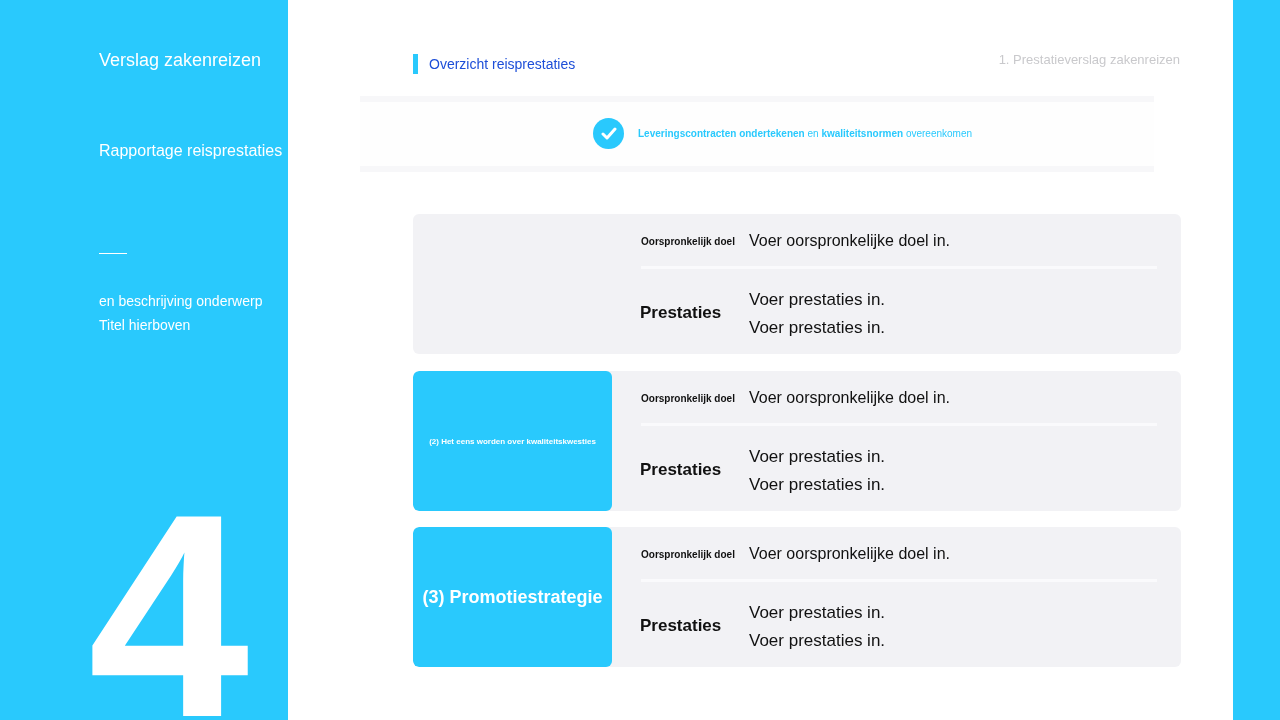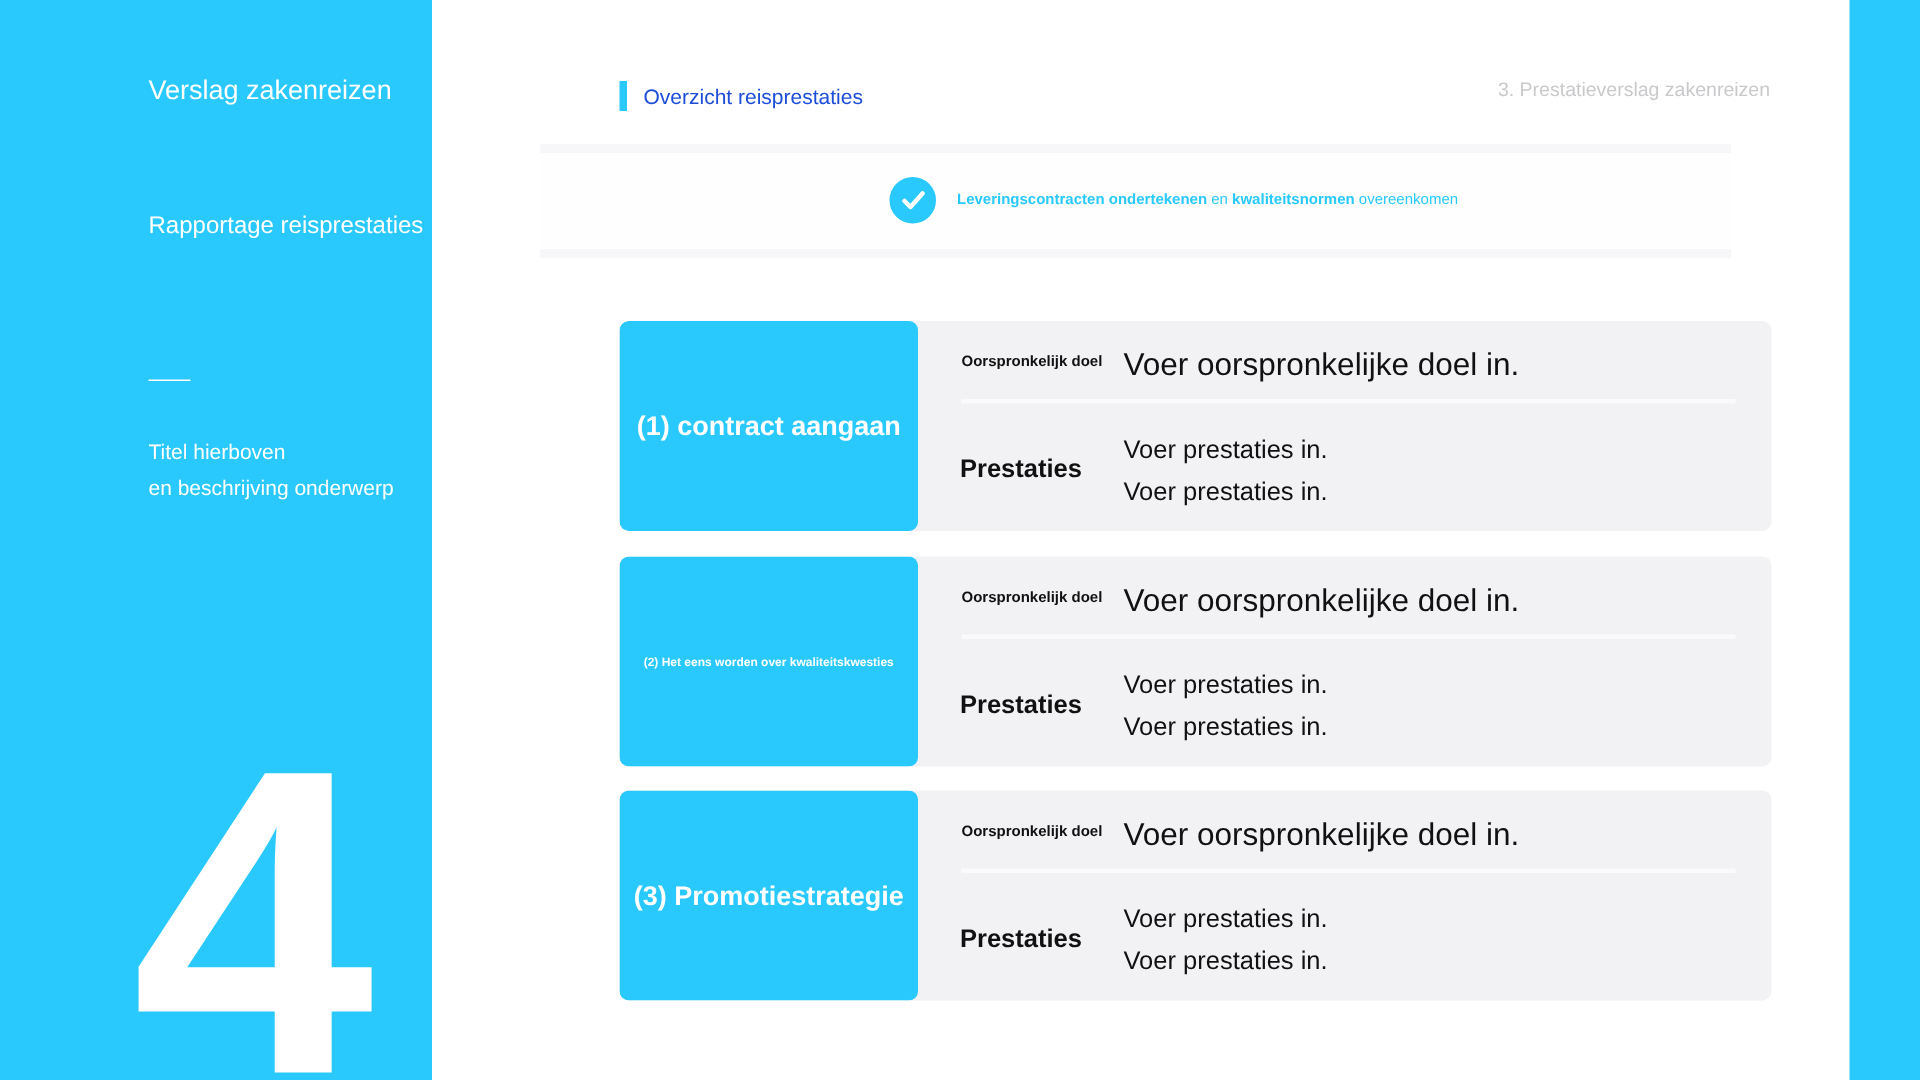--- a/index.html
+++ b/index.html
@@ -25,60 +25,59 @@
   .check-circle { width: 31px; height: 31px; border-radius: 50%; background: #29c9fd; display: flex; align-items: center; justify-content: center; }
   .banner-text { font-size: 10px; color: #29c9fd; }
   .banner-text b { font-weight: bold; }
 
   .card { position: absolute; left: 413px; width: 768px; height: 140px; background: #f2f2f5; border-radius: 6px; overflow: hidden; }
   .card-label { position: absolute; left: 0; top: 0; width: 199px; height: 140px; background: #29c9fd; border-radius: 6px;
                 display: flex; align-items: center; justify-content: center; color: #fff; font-weight: bold; text-align: center; white-space: nowrap; }
   .card-label.big { font-size: 18px; }
   .card-label.small { font-size: 8px; text-align: center; }
   .goal-lbl { position: absolute; left: 228px; top: 22px; font-size: 10px; font-weight: bold; color: #111; }
-  .goal-val { position: absolute; left: 336px; top: 18px; font-size: 21px; color: #111; }
+  .goal-val { position: absolute; left: 336px; top: 18px; font-size: 16px; color: #111; }
   .divider { position: absolute; left: 228px; top: 52px; width: 516px; height: 3px; background: #fafafc; }
   .perf-lbl { position: absolute; left: 227px; top: 89px; font-size: 17px; font-weight: bold; color: #111; text-align: right; }
   .perf-vals { position: absolute; left: 336px; top: 72px; font-size: 17px; color: #111; line-height: 28px; }
 </style>
 </head>
 <body>
 
 <div class="sidebar">
   <div class="sb-title">Verslag zakenreizen</div>
   <div class="sb-subtitle">Rapportage reisprestaties</div>
   <div class="sb-rule"></div>
   <div class="sb-desc">
+    <div>en beschrijving onderwerp</div>
     <div>Titel hierboven</div>
-    <div>en beschrijving onderwerp</div>
   </div>
   <div class="sb-number">4</div>
 </div>
 
 <div class="rightbar"></div>
 
 <div class="header-accent"></div>
 <div class="header-title">Overzicht reisprestaties</div>
-<div class="header-ref">3. Prestatieverslag zakenreizen</div>
+<div class="header-ref">1. Prestatieverslag zakenreizen</div>
 
 <div class="banner">
   <div class="banner-inner">
     <div class="check-circle">
       <svg width="16" height="13" viewBox="0 0 16 13">
           <path d="M2 7 L6 11 L14 2" stroke="#fff" stroke-width="3" fill="none" stroke-linecap="round" stroke-linejoin="round"></path>
         </svg>
     </div>
     <div class="banner-text">
       <b>Leveringscontracten ondertekenen</b><span> en </span><b>kwaliteitsnormen</b><span> overeenkomen</span>
     </div>
   </div>
 </div>
 
 <div class="card" style="top:214px">
-  <div class="card-label big">(1) contract aangaan</div>
   <div class="goal-lbl">Oorspronkelijk doel</div>
   <div class="goal-val">Voer oorspronkelijke doel in.</div>
   <div class="divider"></div>
   <div class="perf-lbl">Prestaties</div>
   <div class="perf-vals">
     <div>Voer prestaties in.</div>
     <div>Voer prestaties in.</div>
   </div>
 </div>
 

